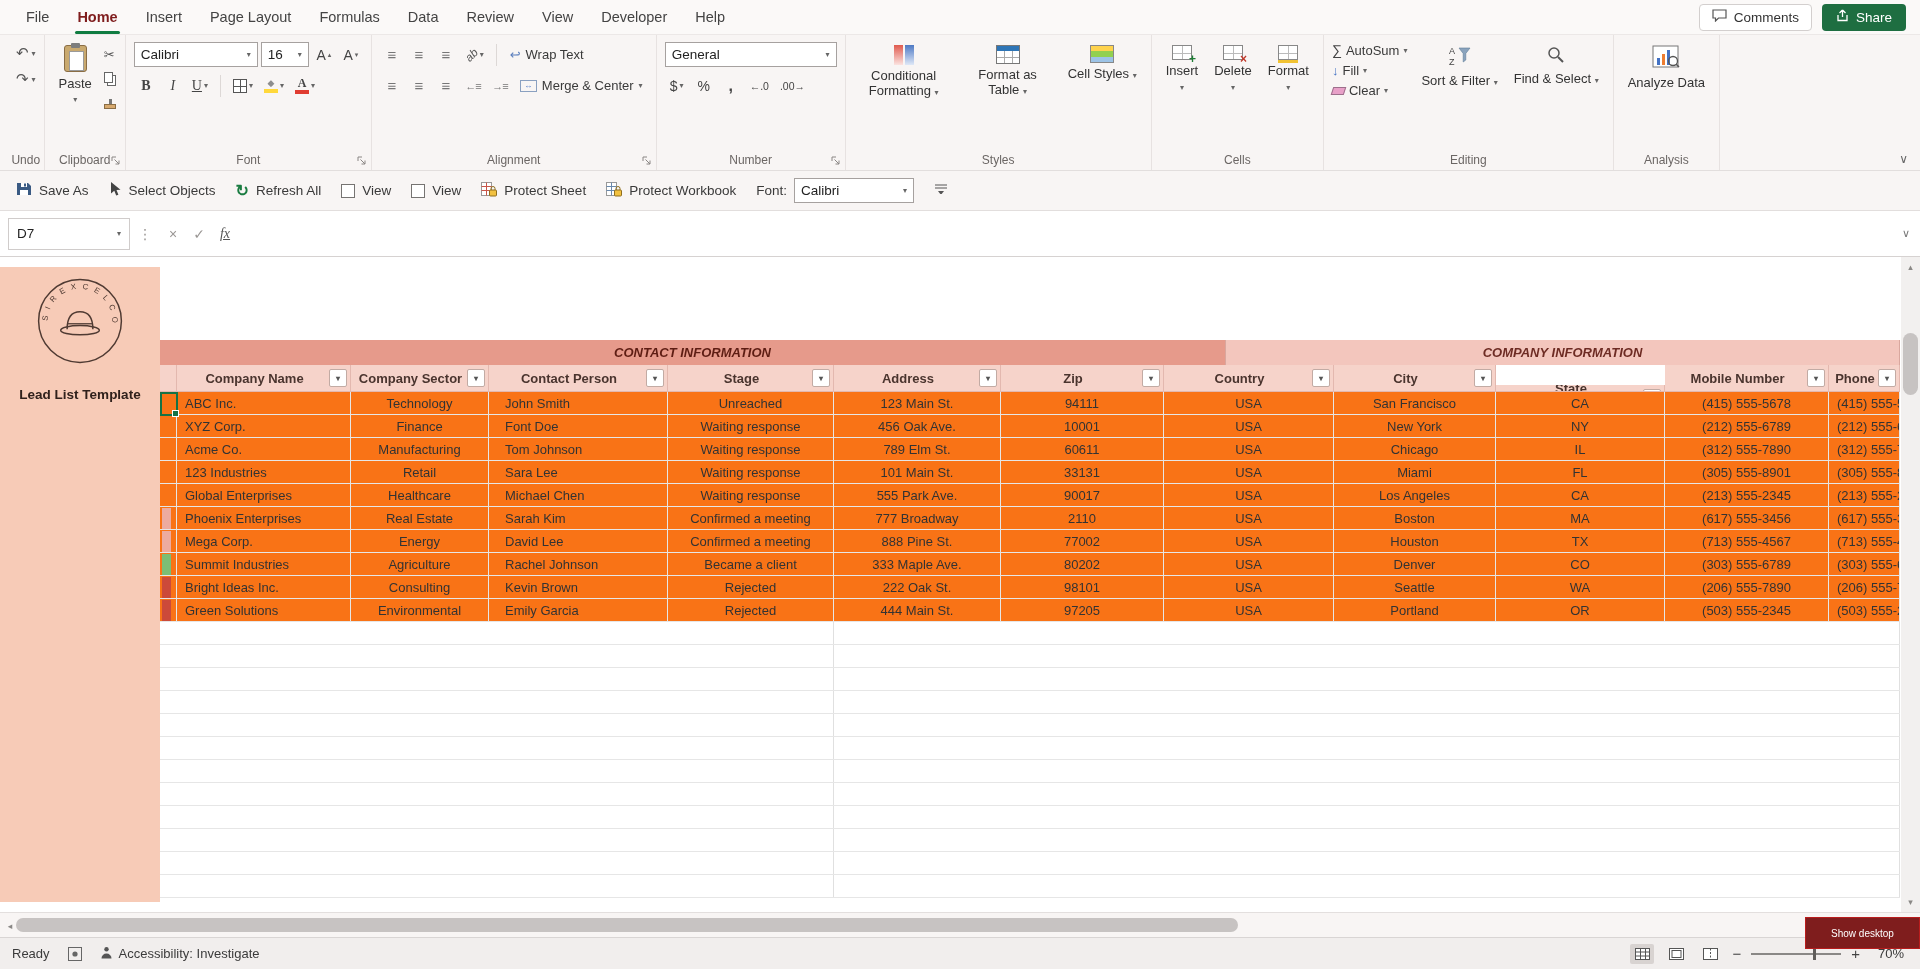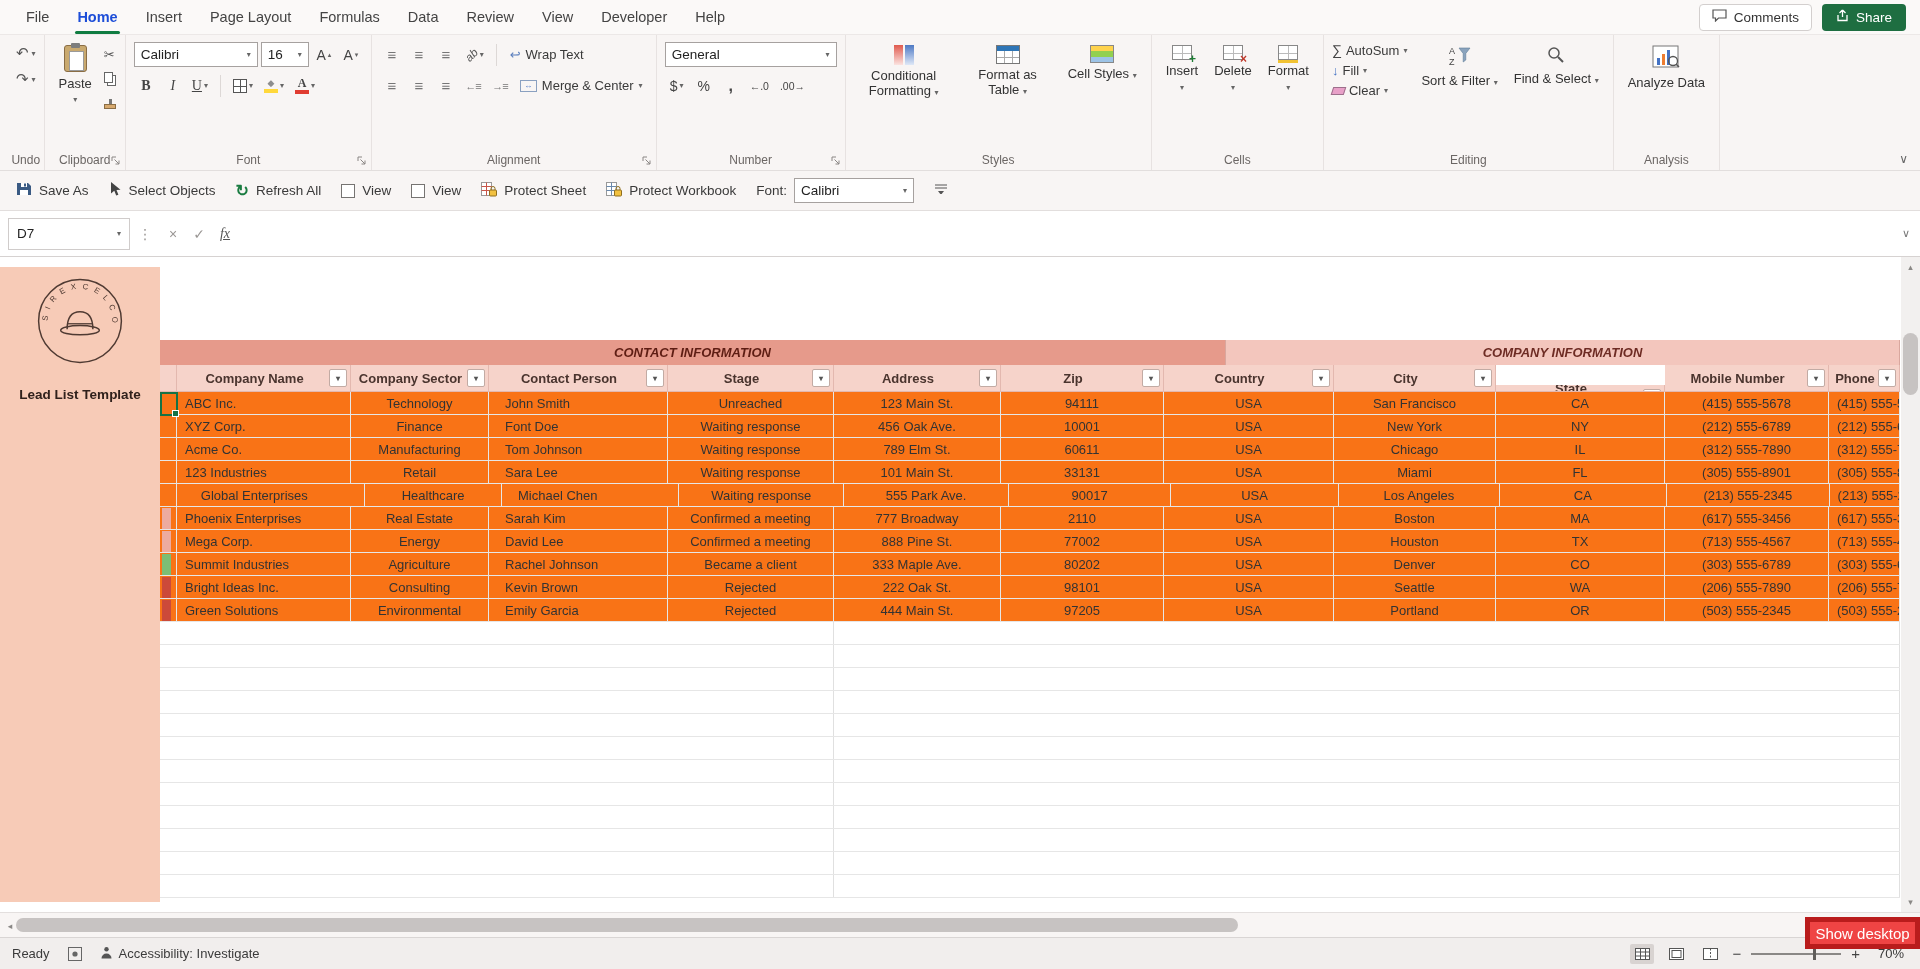--- a/index.html
+++ b/index.html
@@ -5,21 +5,21 @@
   * { box-sizing: border-box; }
   html,body { margin:0; padding:0; }
   body { width:1920px; height:969px; overflow:hidden; font-family:"Liberation Sans",sans-serif; color:#3a3a3a; background:#fff; }
   button { background:none; border:none; font:inherit; color:inherit; padding:0; cursor:default; }
   .app { position:relative; width:1920px; height:969px; background:#fff; overflow:hidden; }
 
   
   .menubar { position:absolute; top:0; left:0; right:0; height:35px; background:#fbf9f8; display:flex; align-items:center; border-bottom:1px solid #ece8e7; }
   .menu-items { display:flex; align-items:center; height:100%; padding-left:12px; }
   .menu-item { position:relative; padding:0 14px; font-size:14.5px; color:#444; height:100%; display:flex; align-items:center; }
-  .menu-item.active { font-weight:600; color:#1d4ed8; }
+  .menu-item.active { font-weight:600; color:#7f1d1d; }
   .menu-item.active::after { content:''; position:absolute; left:12px; right:12px; bottom:0; height:3px; background:#107c41; border-radius:2px; }
   .menu-right { margin-left:auto; display:flex; align-items:center; gap:10px; padding-right:14px; }
   .comments-btn { display:flex; align-items:center; gap:7px; height:27px; padding:0 12px; background:#fff; border:1px solid #d3cfce; border-radius:4px; font-size:13.5px; color:#333; }
   .share-btn { display:flex; align-items:center; gap:7px; height:27px; padding:0 14px; background:#1e6e41; border-radius:4px; font-size:13.5px; color:#fff; }
 
   
   .ribbon { position:absolute; top:35px; left:0; right:0; height:136px; background:#f8f5f4; border-bottom:1px solid #e2dedd; display:flex; align-items:stretch; padding-left:8px; }
   .rgroup { position:relative; display:flex; flex-direction:column; align-items:flex-start; padding:7px 8px 22px 8px; border-right:1px solid #e7e2e1; }
   .glabel { position:absolute; bottom:3px; left:0; right:0; text-align:center; font-size:12px; color:#6b6664; }
   .launcher { position:absolute; bottom:4px; right:4px; line-height:0; }
@@ -142,21 +142,21 @@
   .statusbar { position:absolute; top:937px; left:0; width:1920px; height:32px; background:#f1eeed; border-top:1px solid #d9d5d4; display:flex; align-items:center; padding:0 12px; font-size:13px; color:#3b3b3b; gap:18px; }
   .sb-item { display:inline-flex; align-items:center; gap:6px; }
   .sb-right { margin-left:auto; display:flex; align-items:center; gap:10px; padding-right:4px; }
   .vicon { width:24px; height:20px; display:flex; align-items:center; justify-content:center; border-radius:2px; }
   .vicon.selected { background:#d8d3d1; }
   .zoom-glyph { font-size:15px; color:#444; }
   .zoom-slider { position:relative; width:90px; height:14px; }
   .ztrack { position:absolute; top:6px; left:0; width:90px; height:2px; background:#8a8886; }
   .zthumb { position:absolute; top:1px; left:62px; width:3px; height:12px; background:#5f5d5b; }
   .zoom-pct { font-size:13px; color:#3b3b3b; min-width:34px; text-align:right; }
-  .show-desktop { position:absolute; left:1805px; top:917px; width:115px; height:32px; background:#ef4444; color:#fff; font-size:15px; display:flex; align-items:center; justify-content:center; z-index:99; border:5px solid #b91c1c; }
+  .show-desktop { position:absolute; left:1805px; top:917px; width:115px; height:32px; background:#7f1d1d; color:#fff; font-size:10px; display:flex; align-items:center; justify-content:center; z-index:99; border:1px solid #b91c1c; }
 </style>
 </head>
 <body>
 
 <div class="app">
 
   <div class="menubar">
     <div class="menu-items">
         <span class="menu-item">File</span>
         <span class="menu-item active">Home</span>
@@ -638,21 +638,21 @@
               <div class="cell" style="width: 167px;">101 Main St.</div>
               <div class="cell" style="width: 163px;">33131</div>
               <div class="cell" style="width: 170px;">USA</div>
               <div class="cell" style="width: 162px;">Miami</div>
               <div class="cell" style="width: 169px;">FL</div>
               <div class="cell" style="width: 164px;">(305) 555-8901</div>
               <div class="cell" style="width: 71px; justify-content: flex-start; padding-left: 8px;">(305) 555-8901</div>
             </div>
             <div class="trow">
               <div class="cell ind"></div>
-              <div class="cell" style="width: 174px; justify-content: flex-start; padding-left: 8px; margin-left: 16px;">Global Enterprises</div>
+              <div class="cell" style="width: 174px; justify-content: flex-start; padding-left: 8px;">Global Enterprises</div>
               <div class="cell" style="width: 138px;">Healthcare</div>
               <div class="cell" style="width: 179px; justify-content: flex-start; padding-left: 16px;">Michael Chen</div>
               <div class="cell" style="width: 166px;">Waiting response</div>
               <div class="cell" style="width: 167px;">555 Park Ave.</div>
               <div class="cell" style="width: 163px;">90017</div>
               <div class="cell" style="width: 170px;">USA</div>
               <div class="cell" style="width: 162px;">Los Angeles</div>
               <div class="cell" style="width: 169px;">CA</div>
               <div class="cell" style="width: 164px;">(213) 555-2345</div>
               <div class="cell" style="width: 71px; justify-content: flex-start; padding-left: 8px;">(213) 555-2345</div>

